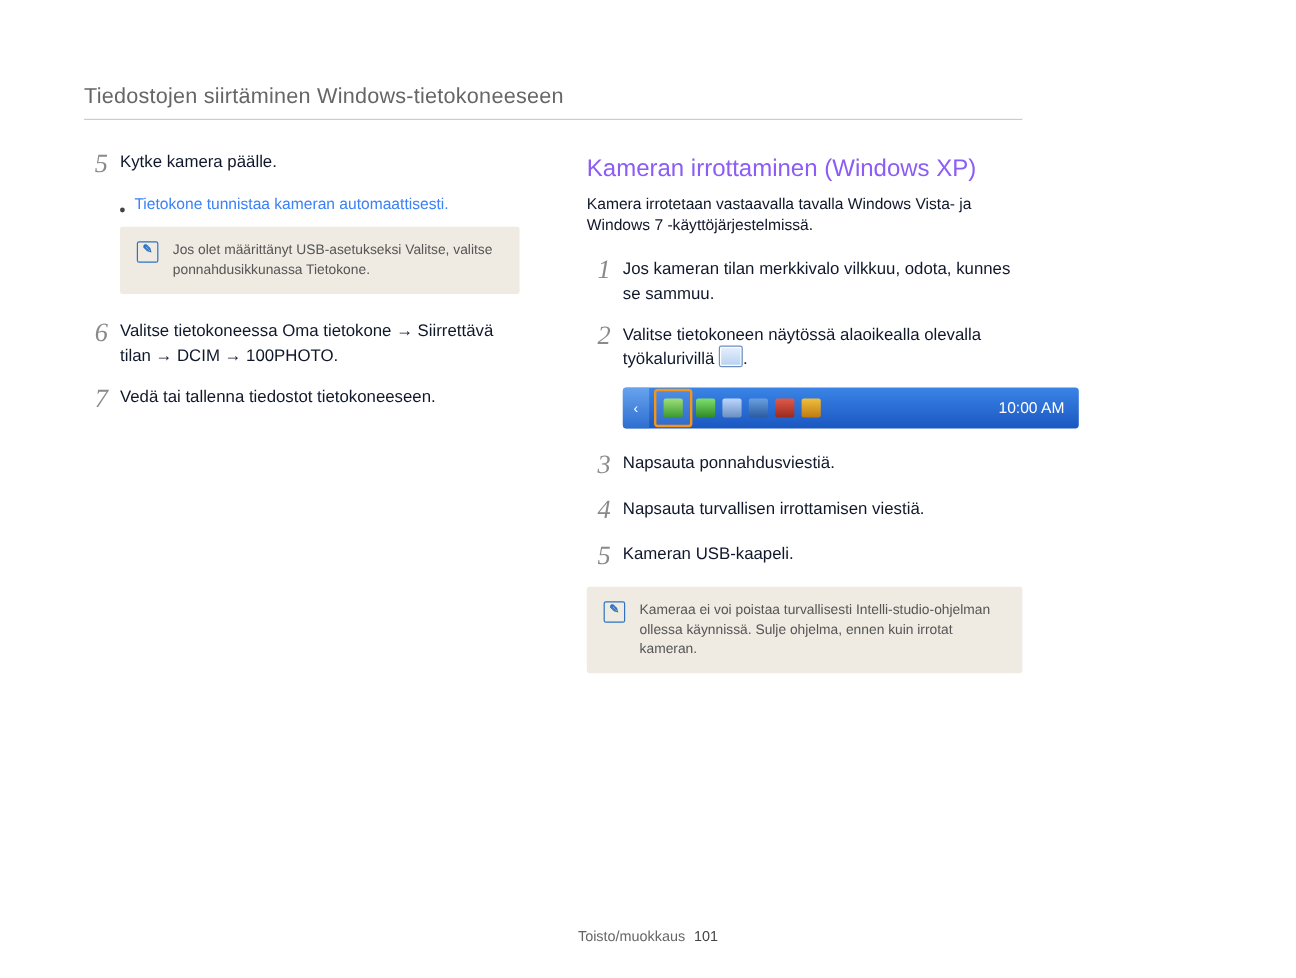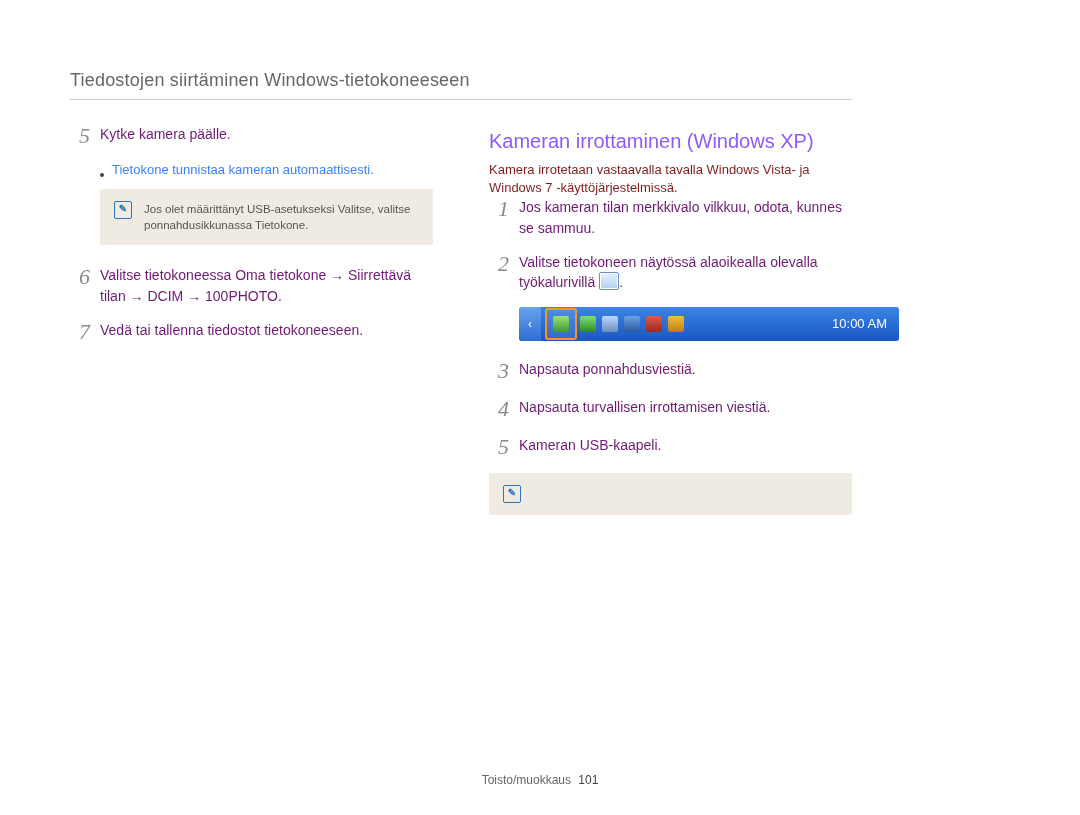--- a/index.html
+++ b/index.html
@@ -47,21 +47,21 @@
     font-family: Georgia, 'Times New Roman', serif;
     color: #8a8a8a;
     line-height: 1.1;
     width: 20px;
     flex-shrink: 0;
     text-align: right;
   }
   .step-body {
     font-size: 14px;
     line-height: 1.45;
-    color: #701a75;
+    color: #0f172a;
   }
   .bullet {
     display: flex;
     gap: 8px;
     font-size: 13px;
     color: #3b82f6;
     margin-top: 4px;
     margin-left: 30px;
     align-items: flex-end;
   }
@@ -98,22 +98,23 @@
     font-weight: bold;
   }
   .section-title {
     font-size: 20px;
     color: #8b5cf6;
     font-weight: 400;
     margin: 6px 0 8px 0;
   }
   .section-sub {
     font-size: 13px;
-    color: #7f1d1d;
+    color: #0f172a;
     line-height: 1.4;
+    margin-bottom: 16px;
   }
   .bold { font-weight: 400; }
   .inline-icon {
     display: inline-block;
     width: 18px; height: 16px;
     vertical-align: -3px;
     border: 1px solid #6a8fbf;
     border-radius: 2px;
     background: linear-gradient(#e6f0ff, #b7d1f0);
     box-shadow: inset 0 0 0 1px #fff;
@@ -248,20 +249,21 @@
         <div class="step-body">Napsauta turvallisen irrottamisen viestiä.</div>
       </div>
 
       <div class="step">
         <div class="step-num">5</div>
         <div class="step-body">Kameran USB-kaapeli.</div>
       </div>
 
       <div class="note full">
         <span class="note-icon">✎</span>
+        <span>Kameraa ei voi poistaa turvallisesti Intelli-studio-ohjelman ollessa käynnissä. Sulje ohjelma, ennen kuin irrotat kameran.</span>
       </div>
 
     </div>
   </div>
 
   <div class="footer">
     <span>Toisto/muokkaus</span>
     <span class="pg">101</span>
   </div>
 

